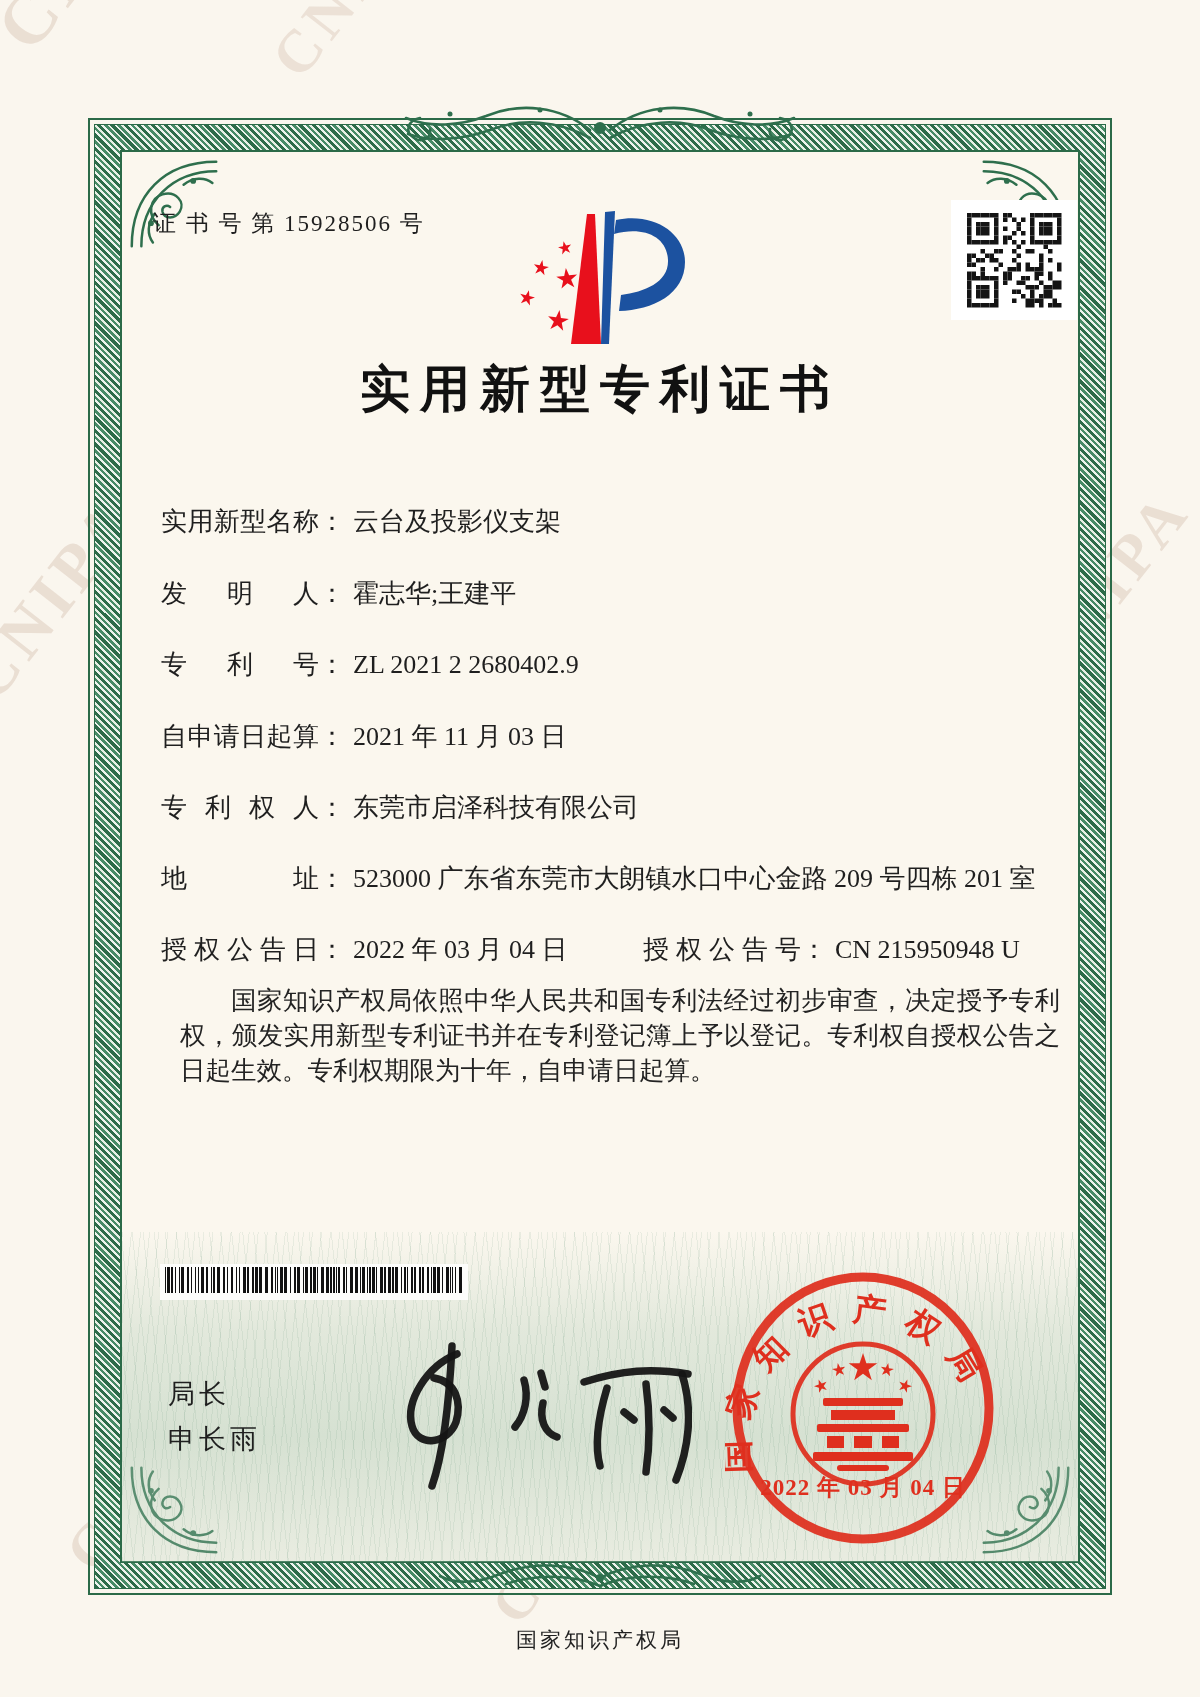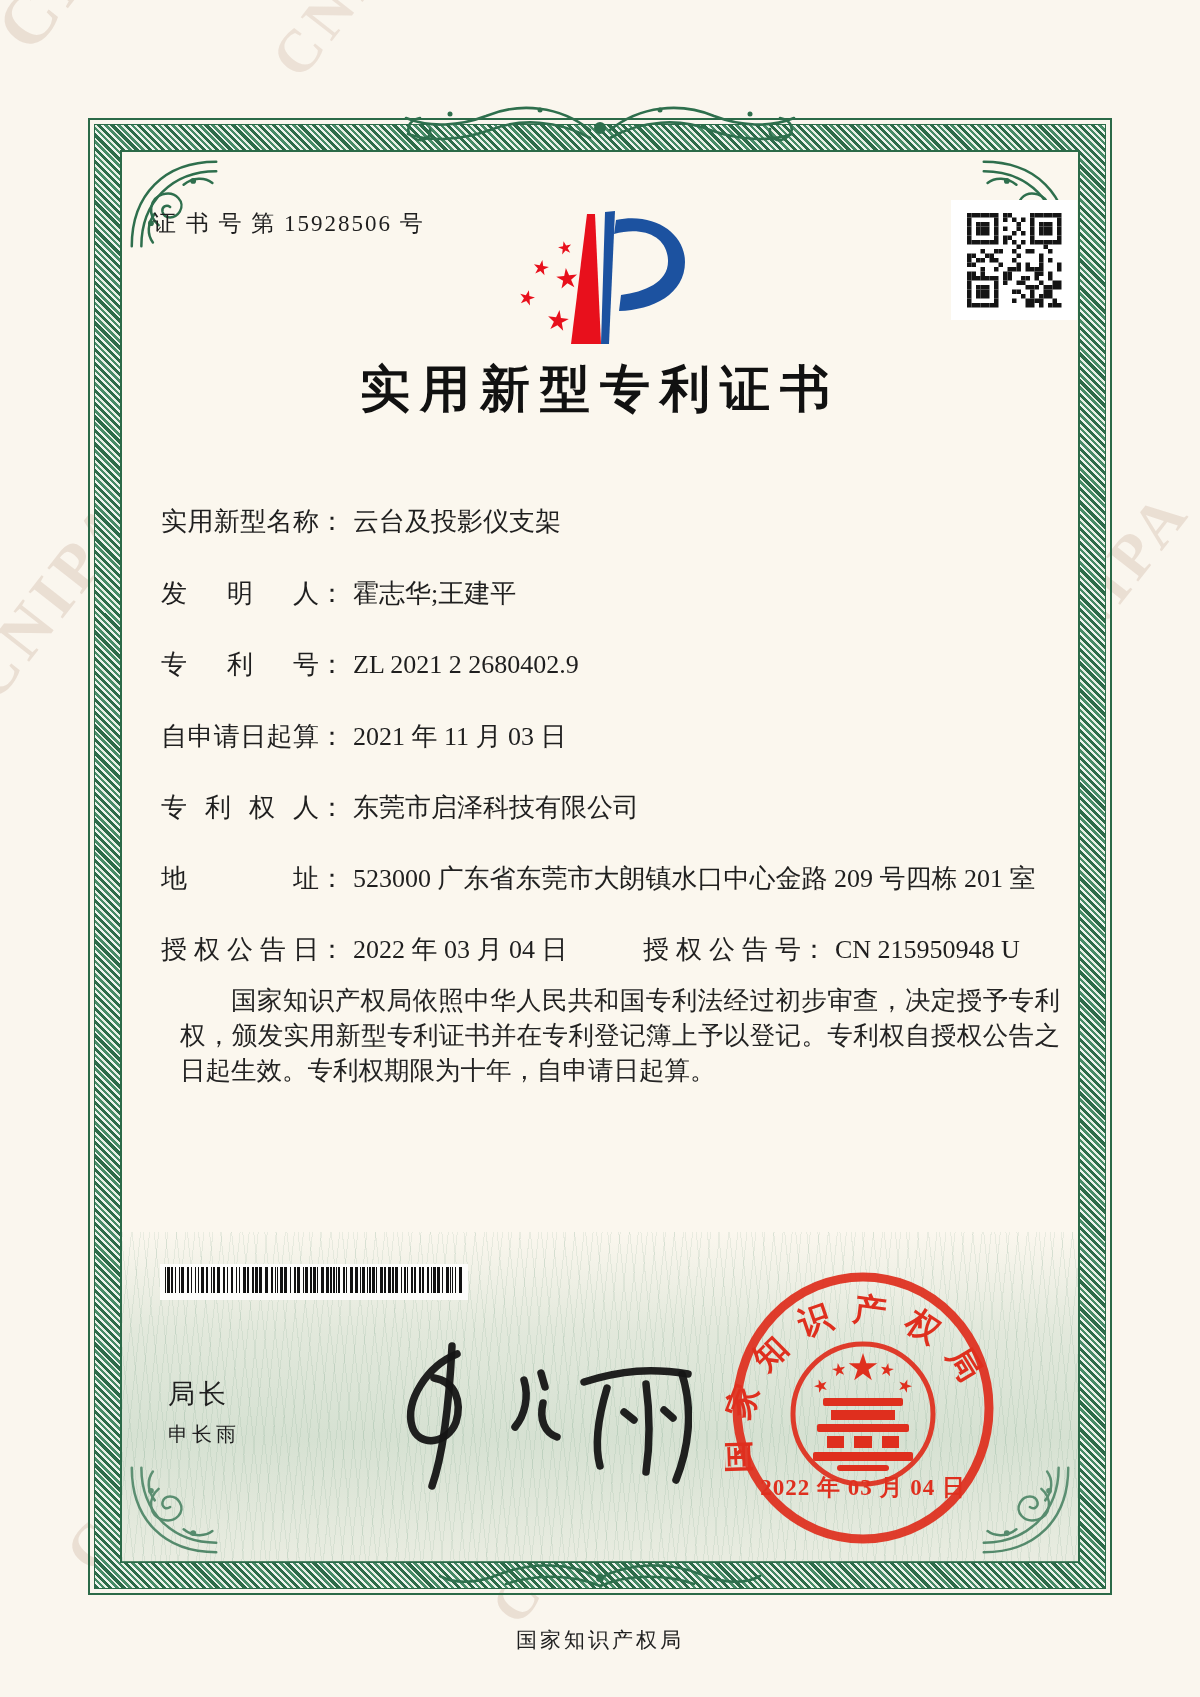--- a/index.html
+++ b/index.html
@@ -44,21 +44,21 @@
   .grant2 .fvalue{width:auto;}
 
   .paras{position:absolute;left:161px;top:984px;width:880px;font-size:25.5px;line-height:34.8px;
          text-align:justify;color:#232323;margin-left:19px;}
   .paras p{margin:0;text-indent:2em;}
   .paras p + p{margin-top:6px;}
 
   .barcode-wrap{position:absolute;left:160px;top:1264px;background:#fdfdfb;padding:3px 5px;}
 
   .director-title{position:absolute;left:168px;top:1376px;font-size:27px;letter-spacing:4px;}
-  .director-name{position:absolute;left:168px;top:1421px;font-size:20px;letter-spacing:4px;}
+  .director-name{position:absolute;left:168px;top:1421px;font-size:27px;letter-spacing:4px;}
   .sig{position:absolute;left:352px;top:1328px;z-index:5;}
   .sig path{stroke:#151515;stroke-width:7.5;fill:none;stroke-linecap:round;stroke-linejoin:round;opacity:.95;}
 
   .seal{position:absolute;left:725px;top:1264px;z-index:6;}
   .seal-date{position:absolute;left:713px;top:1472px;width:300px;text-align:center;z-index:7;
              font-size:23px;color:#df2f1e;letter-spacing:1px;font-weight:bold;}
 
   .page-indicator{position:absolute;left:0;top:1546px;width:100%;text-align:center;font-size:19px;letter-spacing:2px;z-index:5;}
   .continuation{position:absolute;left:0;top:1626px;width:100%;text-align:center;font-size:21px;letter-spacing:3px;}
 </style>

